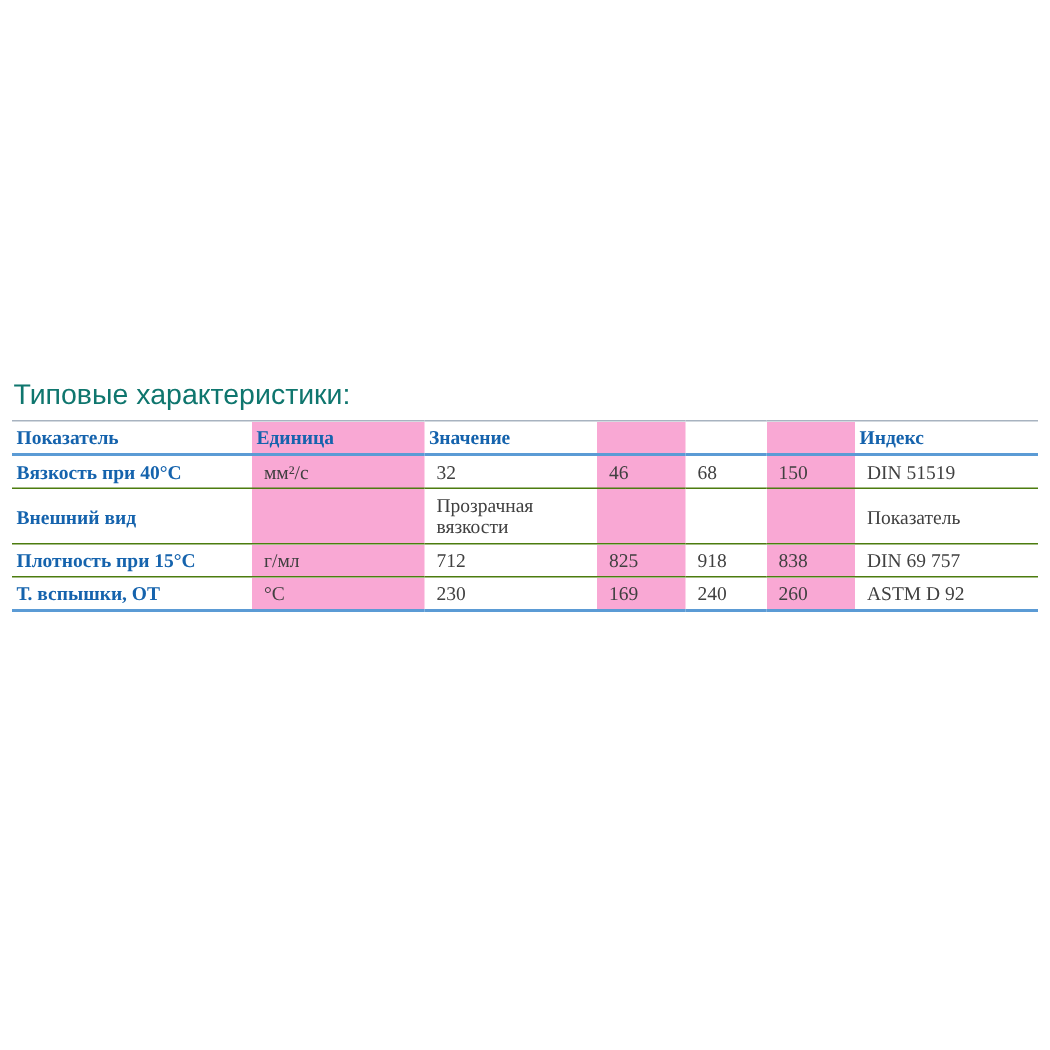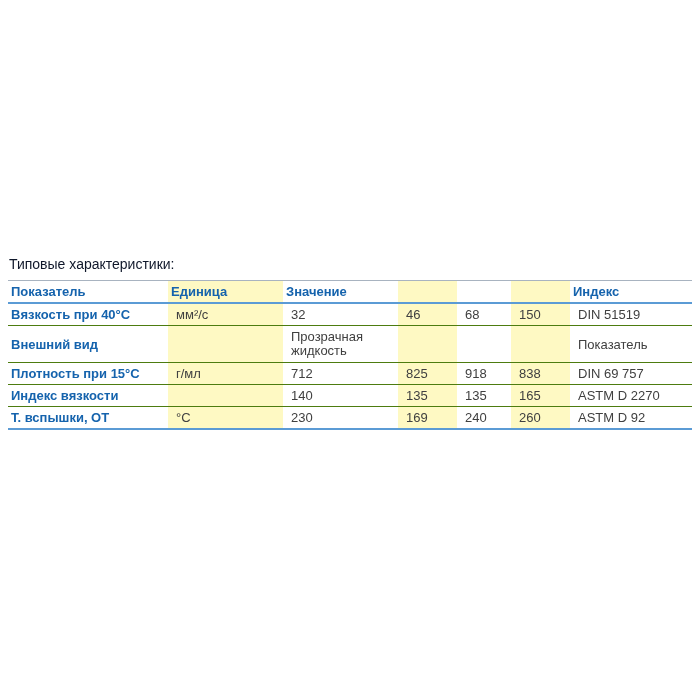--- a/index.html
+++ b/index.html
@@ -14,22 +14,22 @@
     font-family: "Liberation Sans", sans-serif;
     overflow: hidden;
   }
   .doc {
     position: absolute;
     left: 8px;
     top: 257px;
     width: 684px;
   }
   .section-title {
-    color: #0f172a;
-    font-size: 14px;
+    color: #0f766e;
+    font-size: 19px;
     line-height: 14px;
     margin: 0 0 9px 1px;
   }
   table.chars {
     width: 684px;
     border-collapse: collapse;
     table-layout: fixed;
     font-size: 13px;
     color: #404040;
   }
@@ -52,28 +52,29 @@
     border-bottom: 2px solid #5b9bd5;
   }
   th, td {
     text-align: left;
     vertical-align: middle;
     padding: 4px 4px 4px 8px;
     line-height: 13px;
     height: 13px;
     overflow: hidden;
     white-space: normal;
+    font-family: Liberation Serif, serif;
   }
   th { font-weight: bold; }
   th.lbl, td.lbl {
     color: #1563ad;
     font-weight: bold;
     padding-left: 3px;
   }
-  .stripe { background: #fef9c3; }
+  .stripe { background: #f9a8d4; }
   td.wrap { line-height: 14px; height: auto; }
 </style>
 </head>
 <body>
 
 <div class="doc">
   <div class="section-title">Типовые характеристики:</div>
 
   <table class="chars">
     <colgroup>
@@ -102,45 +103,36 @@
         <td class="stripe">мм²/с</td>
         <td>32</td>
         <td class="stripe">46</td>
         <td>68</td>
         <td class="stripe">150</td>
         <td>DIN 51519</td>
       </tr>
       <tr>
         <td class="lbl">Внешний вид</td>
         <td class="stripe"></td>
-        <td class="wrap">Прозрачная жидкость</td>
+        <td class="wrap">Прозрачная вязкости</td>
         <td class="stripe"></td>
         <td></td>
         <td class="stripe"></td>
         <td>Показатель</td>
       </tr>
       <tr>
         <td class="lbl">Плотность при 15°C</td>
         <td class="stripe">г/мл</td>
         <td>712</td>
         <td class="stripe">825</td>
         <td>918</td>
         <td class="stripe">838</td>
         <td>DIN 69 757</td>
       </tr>
       <tr>
-        <td class="lbl">Индекс вязкости</td>
-        <td class="stripe"></td>
-        <td>140</td>
-        <td class="stripe">135</td>
-        <td>135</td>
-        <td class="stripe">165</td>
-        <td>ASTM D 2270</td>
-      </tr>
-      <tr>
         <td class="lbl">Т. вспышки, ОТ</td>
         <td class="stripe">°C</td>
         <td>230</td>
         <td class="stripe">169</td>
         <td>240</td>
         <td class="stripe">260</td>
         <td>ASTM D 92</td>
       </tr>
     </tbody>
   </table>

